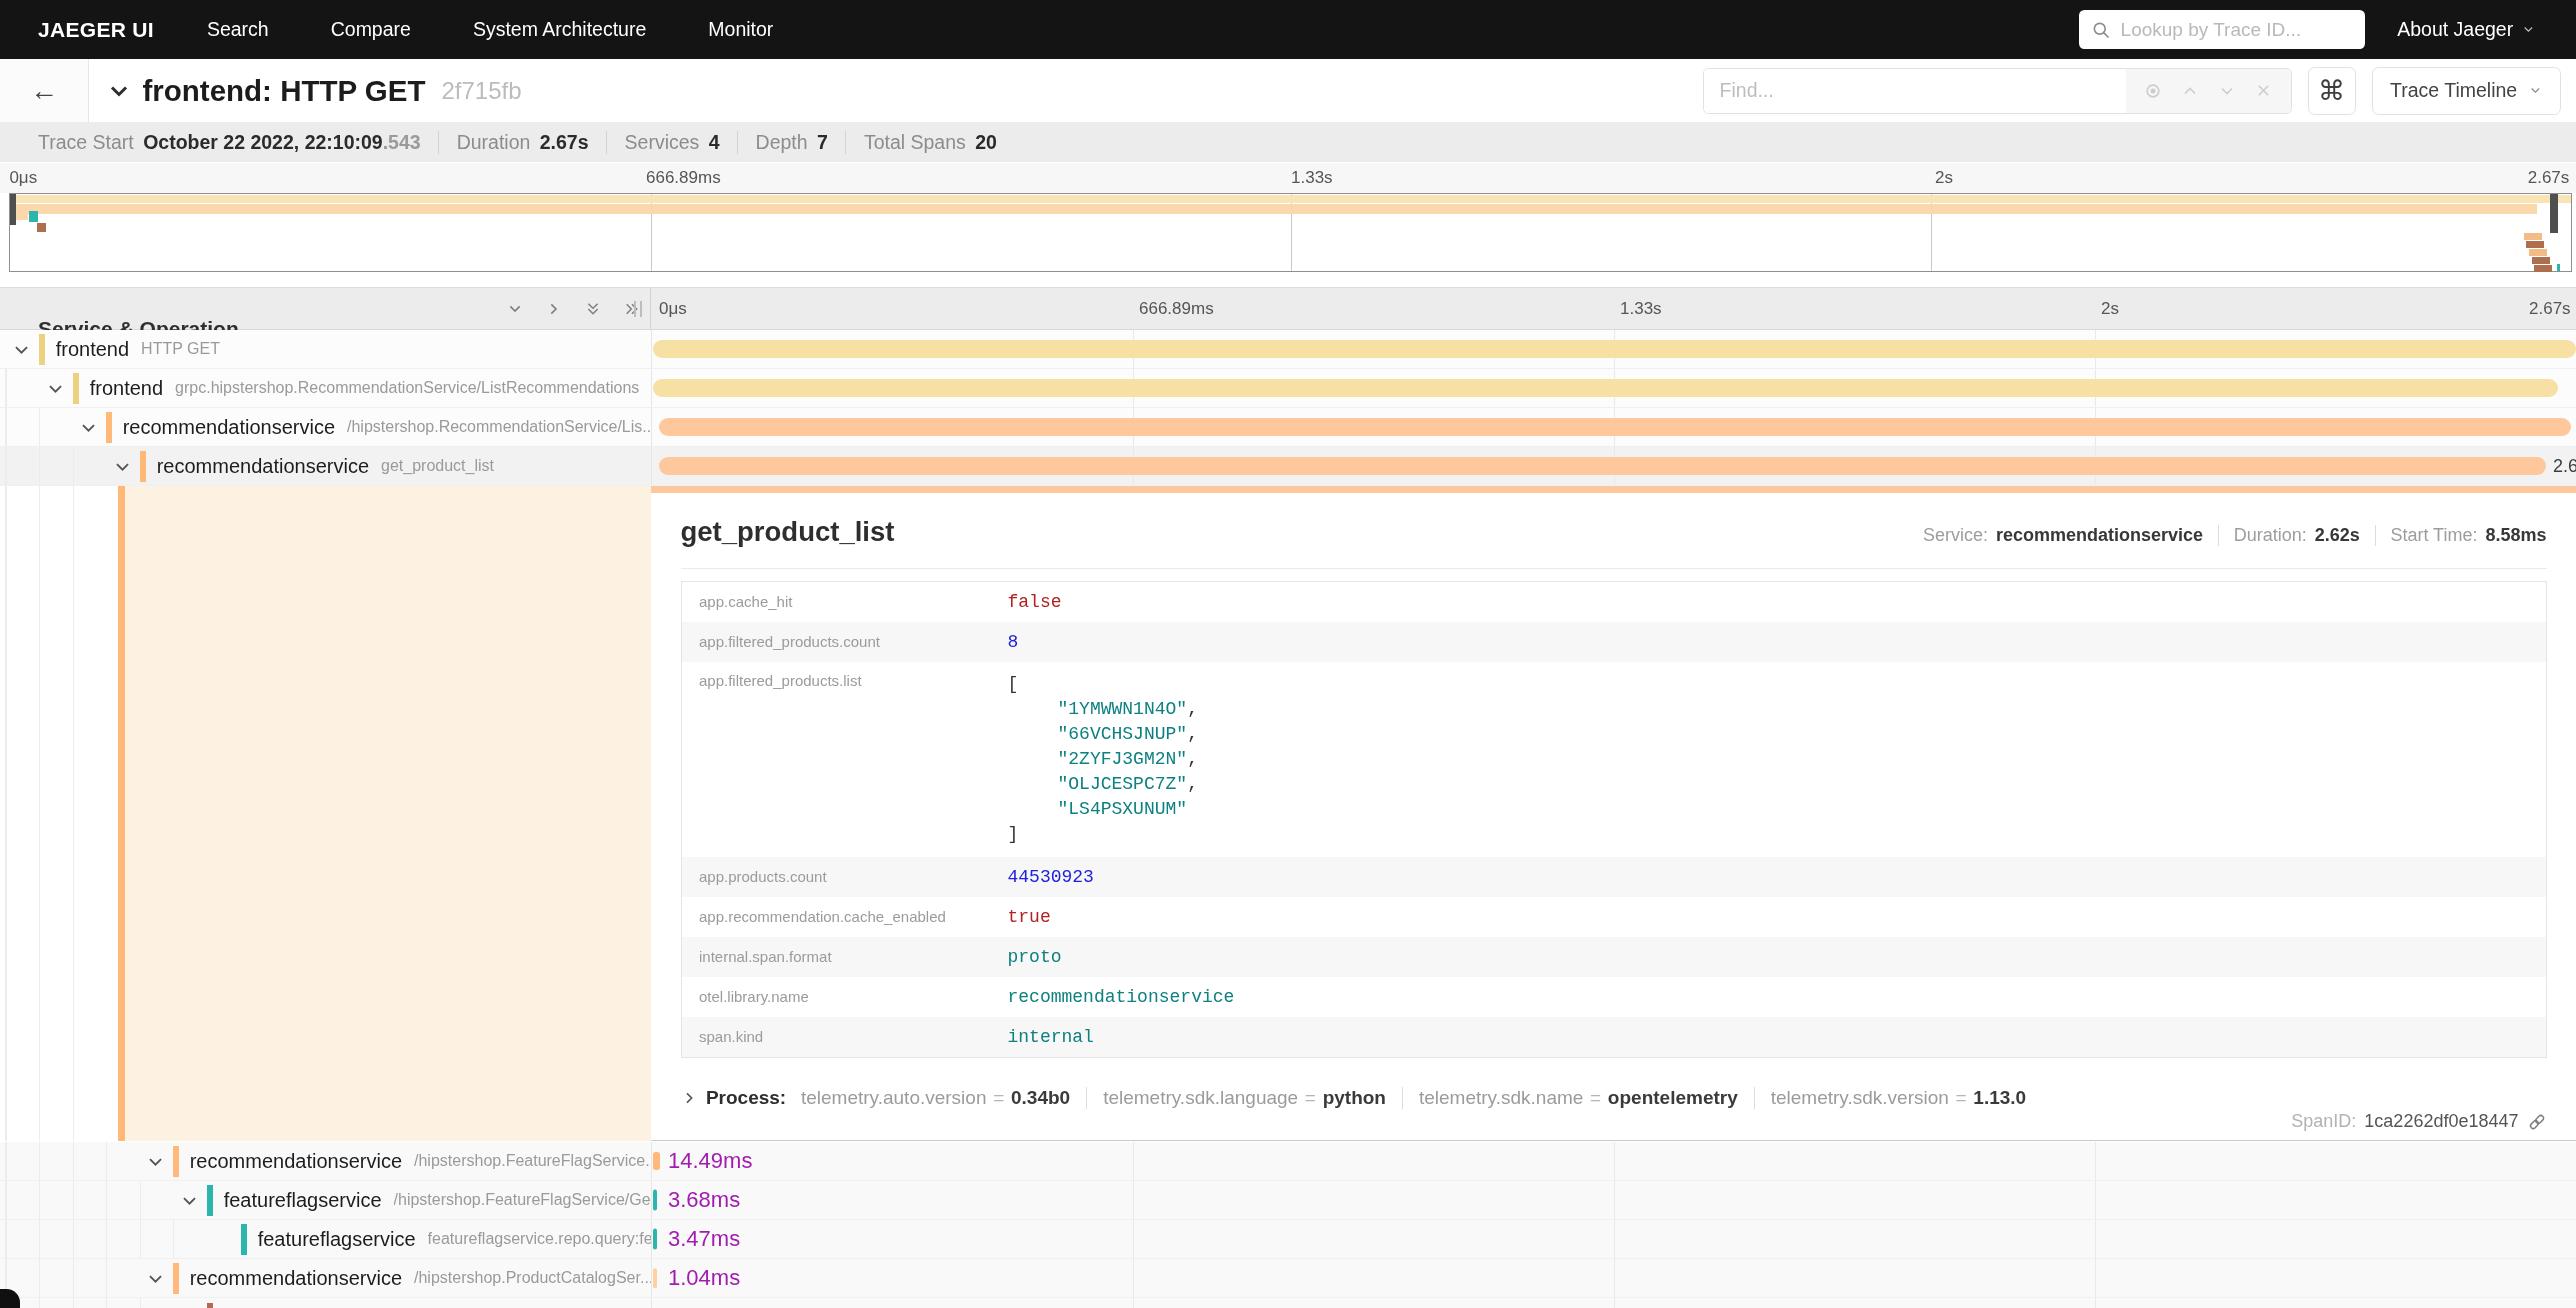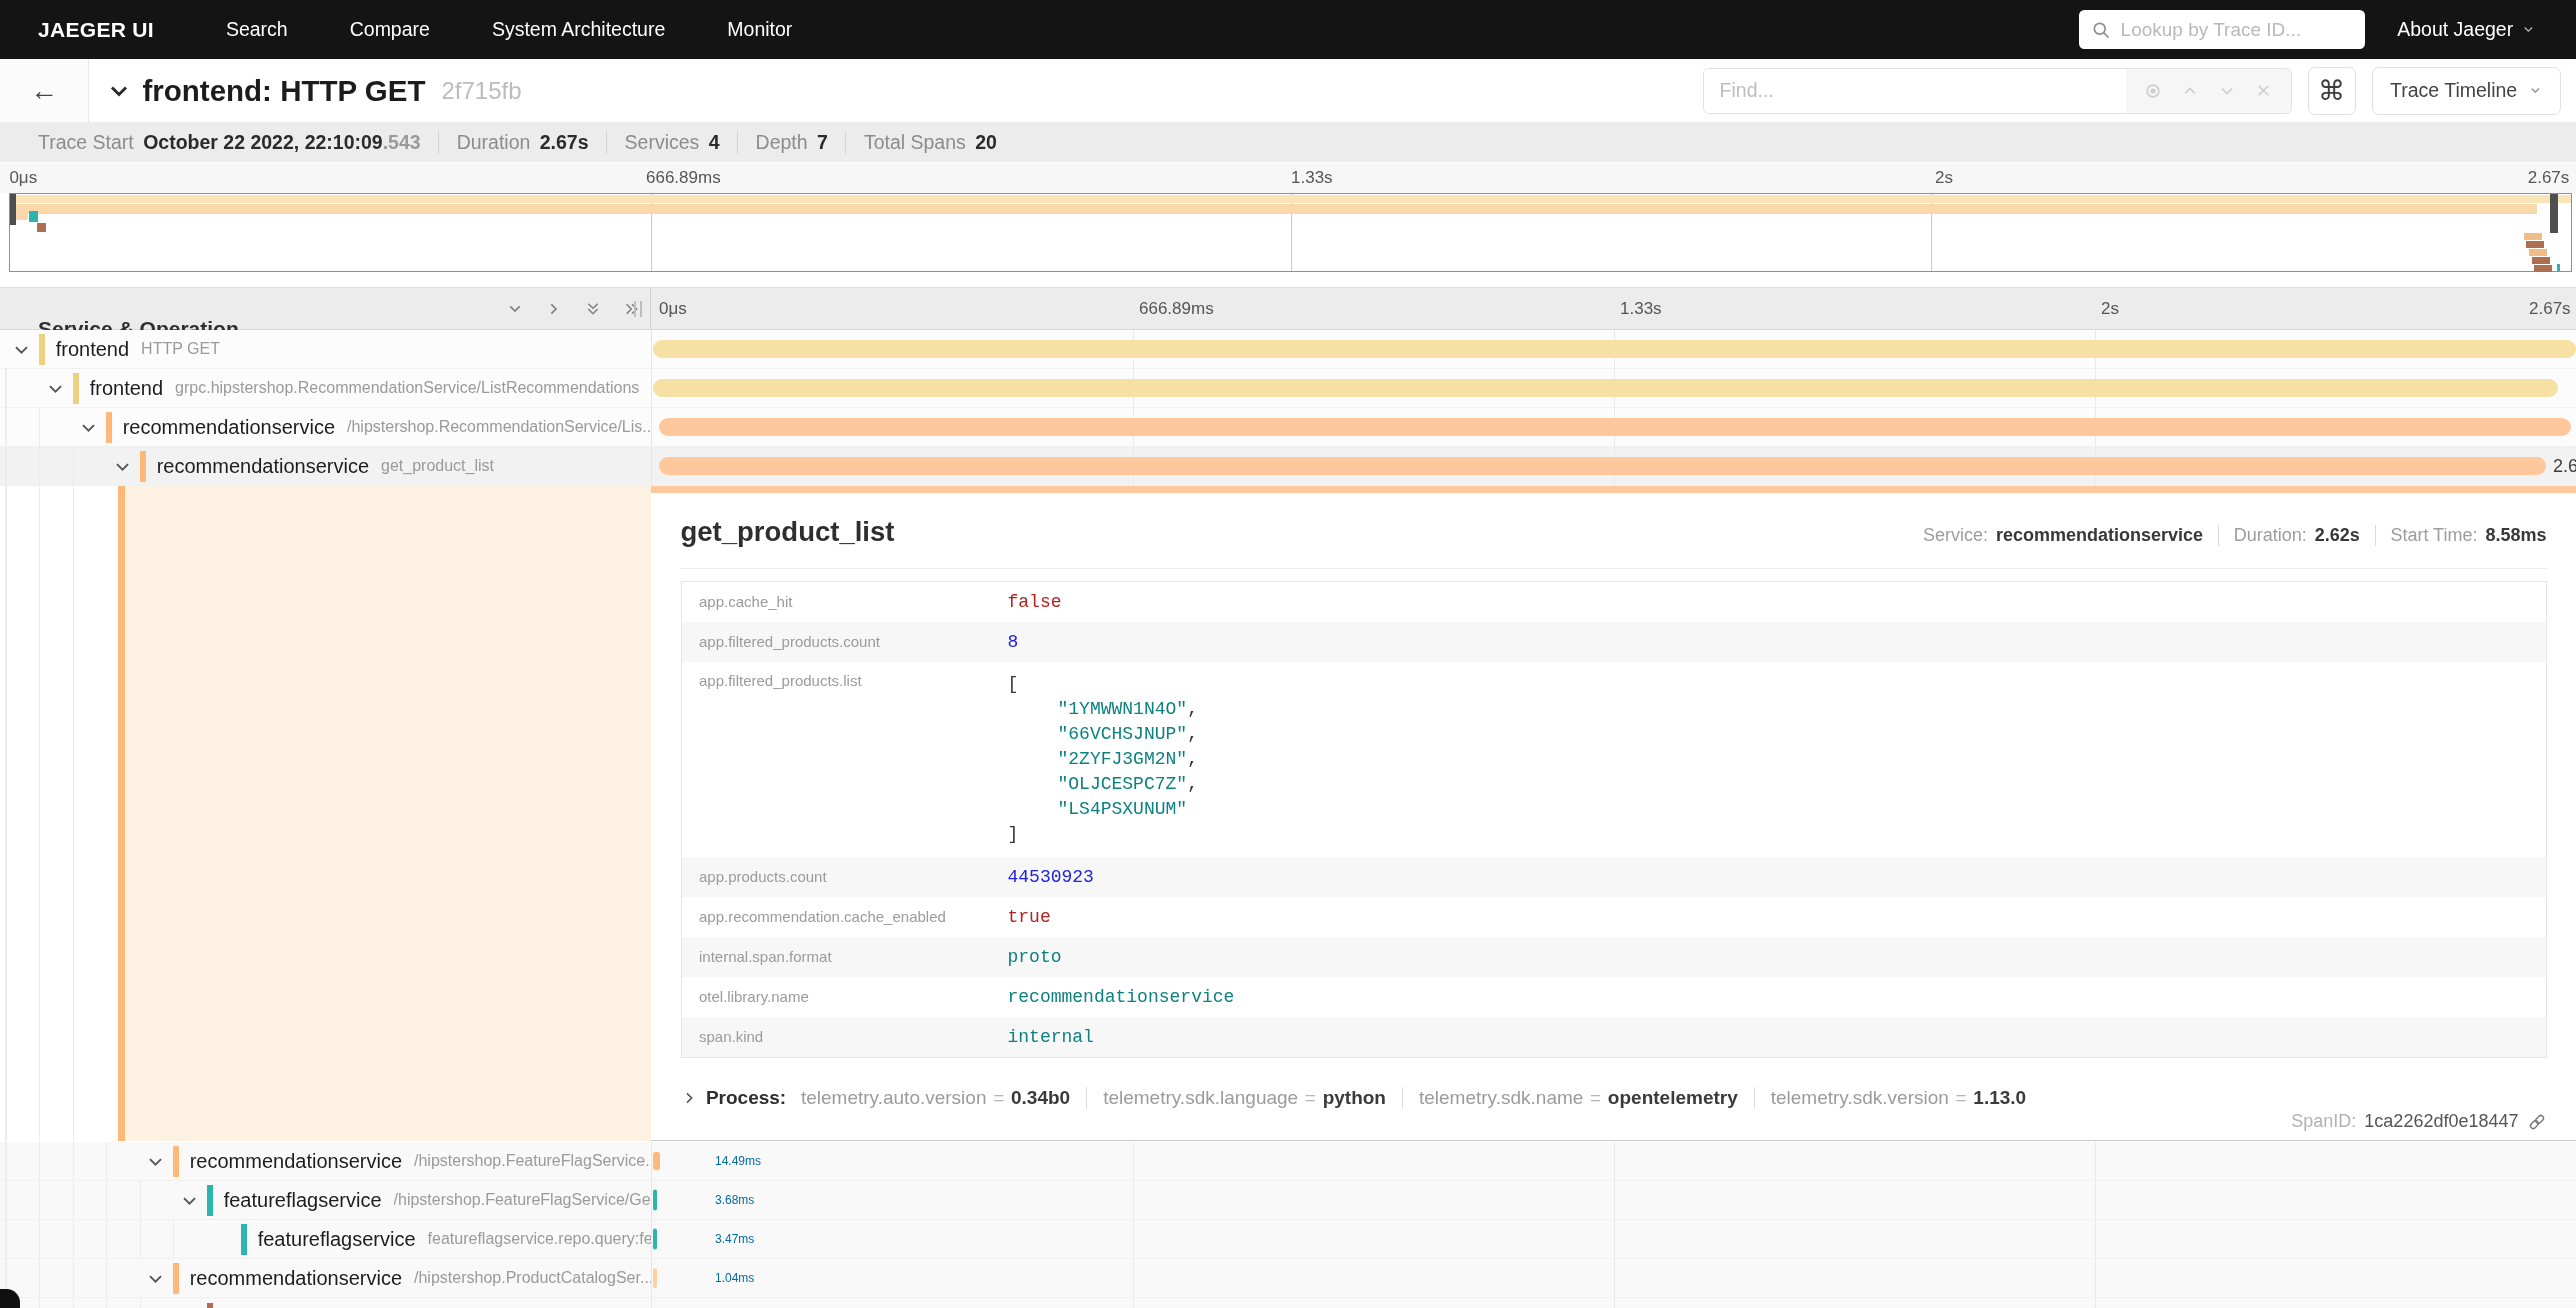--- a/index.html
+++ b/index.html
@@ -4,21 +4,21 @@
 <style>
   * { margin:0; padding:0; box-sizing:border-box; }
   html,body { width:2576px; height:1308px; overflow:hidden; background:#fff;
     font-family:"Liberation Sans","DejaVu Sans",sans-serif; }
   .abs { position:absolute; }
   svg { display:block; }
 
   
   .topnav { position:absolute; top:0; left:0; width:2576px; height:59px; background:#141414;
     display:flex; align-items:center; padding:0 40px 0 38px; }
-  .brand { color:#fff; font-size:21px; font-weight:bold; letter-spacing:0.3px; margin-right:72px; }
+  .brand { color:#fff; font-size:21px; font-weight:bold; letter-spacing:0.3px; margin-right:53px; }
   .navitem { color:#fff; font-size:19.5px; margin-right:62px; cursor:pointer; }
   .nav-right { margin-left:auto; display:flex; align-items:center; gap:32px; }
   .nav-search { width:286px; height:39px; background:#fff; border-radius:5.4px; display:flex;
     align-items:center; padding:0 12px; gap:9.4px; }
   .nav-search .ph { color:#b9b9b9; font-size:19px; }
   .about { color:#fff; font-size:19.5px; display:flex; align-items:center; gap:8px; }
   .caret { color:#bdbdbd; }
 
   
   .thdr { position:absolute; top:59px; left:0; width:2576px; height:63px; background:#fff;
@@ -94,21 +94,21 @@
   .barcol { position:absolute; left:651px; right:0; top:0; height:100%; overflow:hidden;
     border-left:1.3px solid #e6e6e6; }
   .gl { position:absolute; top:0; bottom:0; width:1.3px; background:#e9e9e9; }
   .gl.g1 { left:25%; } .gl.g2 { left:50%; } .gl.g3 { left:75%; }
   .sbar { position:absolute; top:50%; transform:translateY(-50%); height:18px; border-radius:9.4px; }
   .c-yellow { background:#f7e0a3; } .c-orange { background:#ffc89c; }
   .s-yellow { background:#ecd180; } .s-orange { background:#ffb877; }
   .s-teal { background:#2cb5ac; } .s-brown { background:#b5694f; }
   .barlabel { position:absolute; top:50%; transform:translateY(-50%); font-size:18px; color:#3c3c3c; }
   .ticksm { position:absolute; top:50%; transform:translateY(-50%); border-radius:2.7px; }
-  .durlbl { position:absolute; top:50%; transform:translateY(-50%); left:16px; font-size:12px; color:#0369a1;margin-left:47px; }
+  .durlbl { position:absolute; top:50%; transform:translateY(-50%); left:16px; font-size:22px; color:#a21caf; }
 
   
   .detail { position:absolute; top:486px; left:0; width:2576px; height:655px; background:#fff; }
   .d-accent { position:absolute; left:118px; top:0; bottom:0; width:6.7px; background:#ffb877; }
   .d-tint { position:absolute; left:125px; top:0; bottom:0; width:526px; background:#fdf1e2; }
   .d-panel { position:absolute; left:651px; right:0; top:0; bottom:0; background:#fff;
     border-bottom:1.3px solid #c9c9c9; }
   .d-topstrip { position:absolute; top:0; left:0; right:0; height:6.7px; background:#ffc89c; }
   .d-content { position:absolute; top:6.7px; left:0; right:0; bottom:0; padding:0 29.5px; }
   .d-titlerow { margin-top:23px; display:flex; align-items:baseline; }

